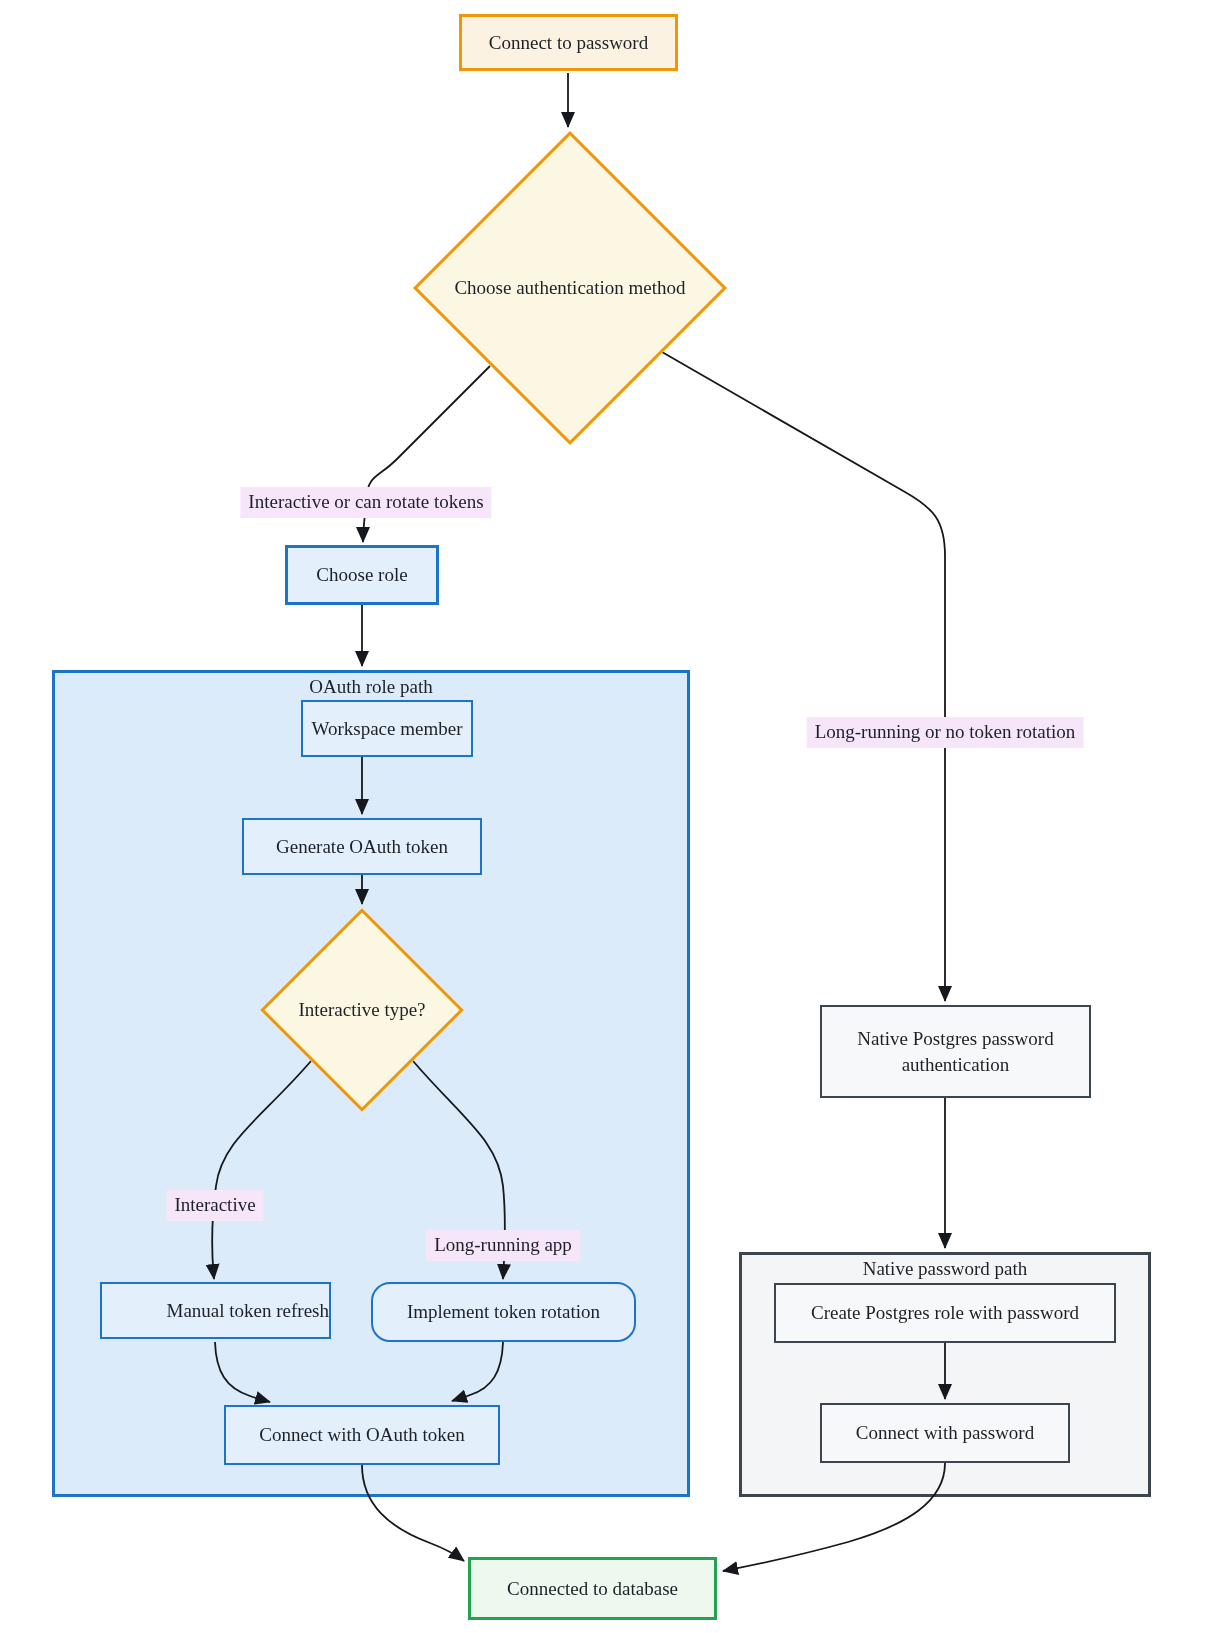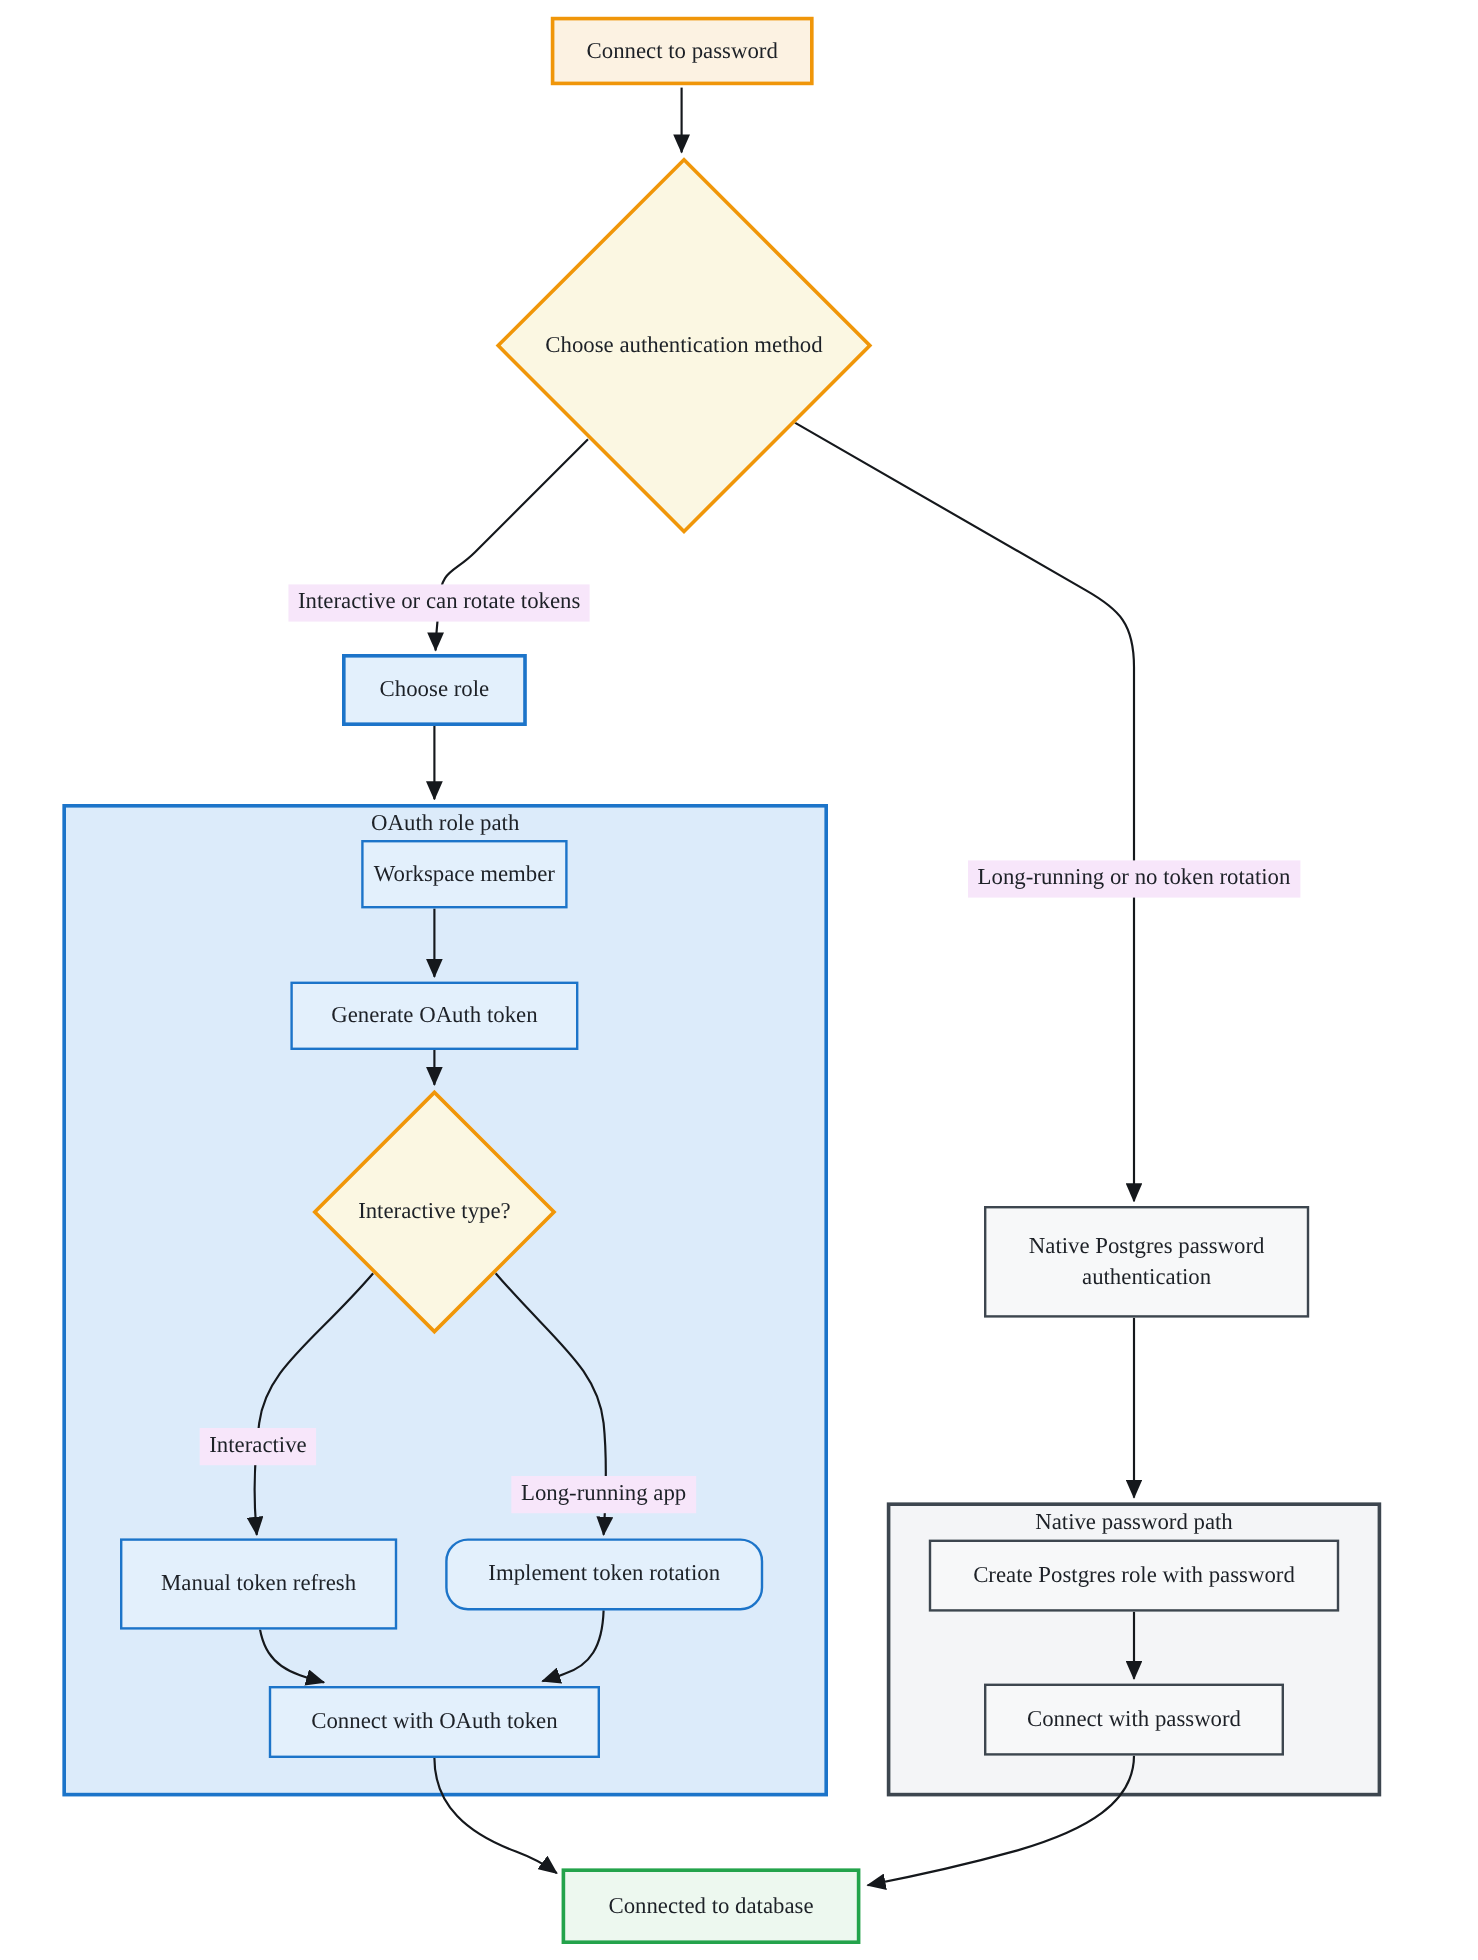--- a/index.html
+++ b/index.html
@@ -99,21 +99,21 @@
   </div>
 
   <div class="diamond-wrap" style="left:260px;top:908px;width:204px;height:204px;">
     <div class="diamond-shape" style="left:30px;top:30px;width:144px;height:144px;"></div>
     <div class="diamond-label">Interactive type?</div>
   </div>
 
   <div class="edge-label" style="left:215px;top:1190px;">Interactive</div>
   <div class="edge-label" style="left:503px;top:1190px;margin-top:40px;">Long-running app</div>
 
-  <div class="node rect-blue" style="left:100px;top:1282px;width:231px;height:76px;">
+  <div class="node rect-blue" style="left:100px;top:1282px;width:231px;height:57px;justify-content:flex-end;">
     <span>Manual token refresh</span>
   </div>
 
   <div class="node rect-blue" style="left:371px;top:1282px;width:265px;height:60px;border-radius:19px;">
     <span>Implement token rotation</span>
   </div>
 
   <div class="node rect-blue" style="left:224px;top:1405px;width:276px;height:60px;">
     <span>Connect with OAuth token</span>
   </div>

